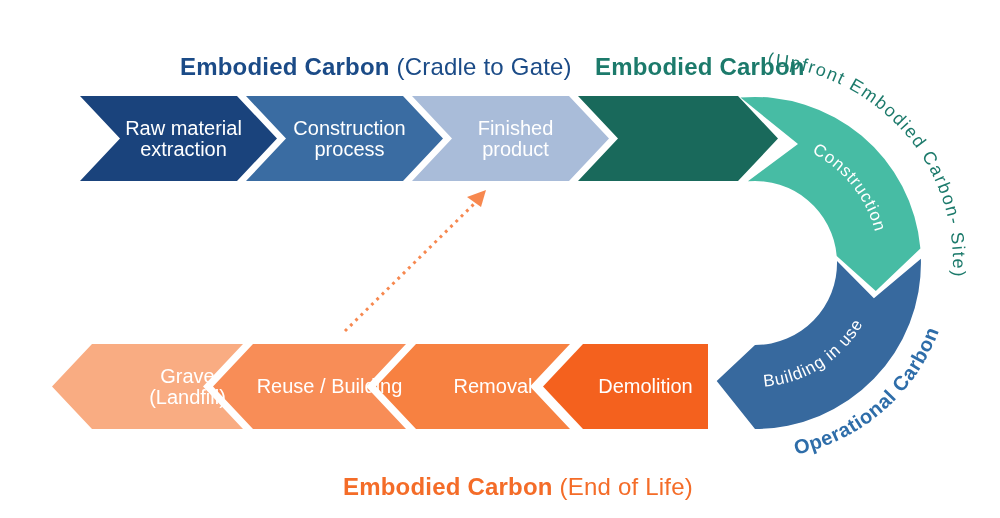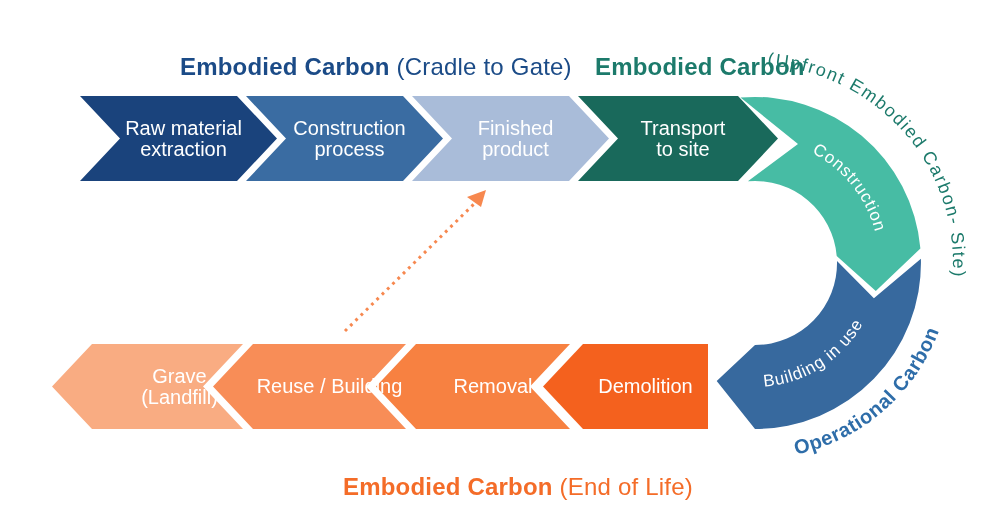--- a/index.html
+++ b/index.html
@@ -99,32 +99,28 @@
     <span>extraction</span>
   </div>
   <div class="lbl band-top" style="left:271px;width:157px;">
     <span>Construction</span>
     <span>process</span>
   </div>
   <div class="lbl band-top" style="left:437px;width:157px;">
     <span>Finished</span>
     <span>product</span>
   </div>
-  <div class="lbl band-top" style="left:603px;width:160px;">
-    <span>Transport</span>
-    <span>to site</span>
-  </div>
 
   <div class="lbl band-bottom" style="left:583px;width:125px;">
     <span>Demolition</span>
   </div>
   <div class="lbl band-bottom" style="left:416px;width:154px;">
     <span>Removal</span>
   </div>
   <div class="lbl band-bottom" style="left:253px;width:153px;">
     <span>Reuse / Building</span>
   </div>
-  <div class="lbl band-bottom" style="left:104px;width:151px;text-align:center;">
+  <div class="lbl band-bottom" style="left:112px;width:151px;text-align:center;">
     <span>Grave</span>
     <span>(Landfill)</span>
   </div>
 
 </div>
 
 </body></html>

